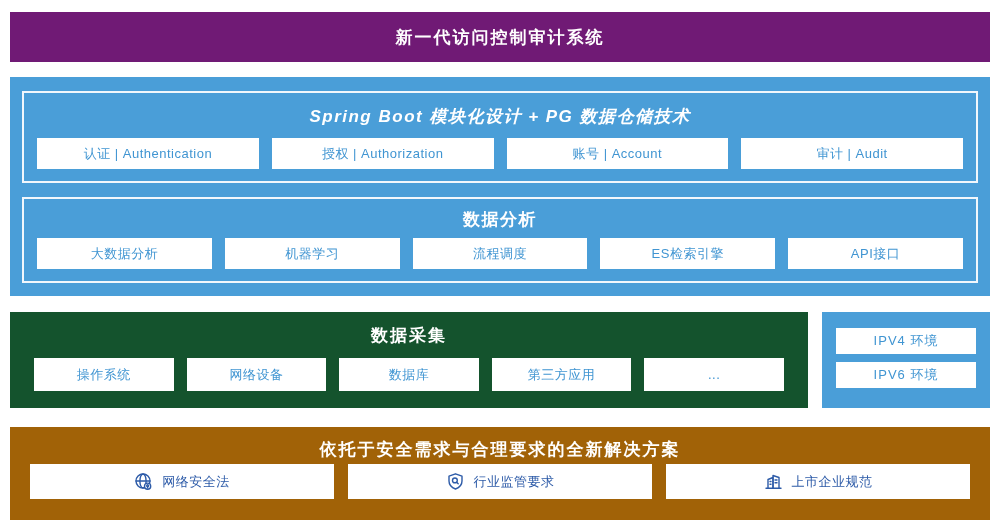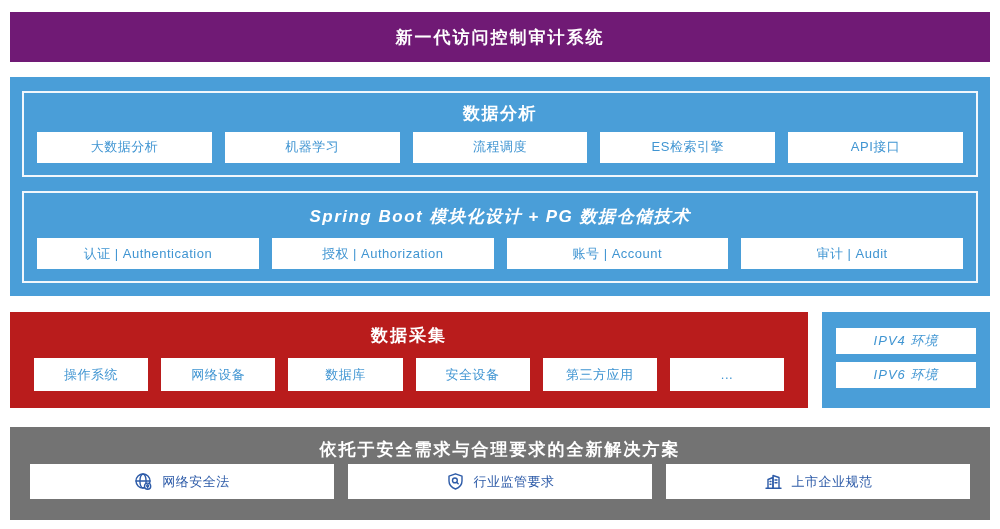--- a/index.html
+++ b/index.html
@@ -44,45 +44,45 @@
   }
   .chip {
     flex: 1; background: #ffffff; height: 31px;
     display: flex; align-items: center; justify-content: center;
     color: #4095d2; font-size: 13px; letter-spacing: 0.5px;
   }
 
   
   .collect-row { margin-top: 16px; display: flex; gap: 14px; height: 96px; }
   .collect-box {
-    flex: 1; background: #b91c1c;
+    flex: 1; background: #14532d;
     display: flex; flex-direction: column;
     padding: 0 24px 17px 24px;
   }
   .collect-title {
     color: #ffffff; font-size: 17px; font-weight: bold; letter-spacing: 2px;
     text-align: center; flex: 1;
     display: flex; align-items: center; justify-content: center;
   }
   .collect-box .chip-row { padding: 0; }
   .collect-box .chip { height: 33px; }
   .ipv-box {
     width: 168px; background: #4a9ed8;
     display: flex; flex-direction: column; justify-content: flex-start;
     gap: 8px; padding: 16px 14px;
   }
   .ipv-chip {
     background: #ffffff; height: 26px;
     display: flex; align-items: center; justify-content: center;
-    color: #4095d2; font-size: 13px; letter-spacing: 1px; font-style: italic;
+    color: #4095d2; font-size: 13px; letter-spacing: 1px;
   }
 
   
   .solution {
-    margin-top: 19px; height: 93px; background: #737373;
+    margin-top: 19px; height: 93px; background: #a16207;
     padding: 8px 20px 0 20px;
     display: flex; flex-direction: column;
   }
   .solution-title {
     color: #ffffff; font-size: 17px; font-weight: bold; letter-spacing: 2px;
     text-align: center; height: 28px;
     display: flex; align-items: center; justify-content: center;
   }
   .solution-row { display: flex; gap: 14px; margin-top: 1px; }
   .solution-chip {
@@ -97,53 +97,52 @@
 </head>
 <body>
 
 <div class="page">
 
   <div class="top-banner">
     <div class="banner-title">新一代访问控制审计系统</div>
   </div>
 
   <div class="mid-container">
+
+    <div class="panel panel-spring">
+      <div class="panel-title italic">Spring Boot 模块化设计 + PG 数据仓储技术</div>
+      <div class="chip-row">
+        <div class="chip">认证 | Authentication</div>
+        <div class="chip">授权 | Authorization</div>
+        <div class="chip">账号 | Account</div>
+        <div class="chip">审计 | Audit</div>
+      </div>
+    </div>
 
     <div class="panel panel-analysis">
       <div class="panel-title">数据分析</div>
       <div class="chip-row">
         <div class="chip">大数据分析</div>
         <div class="chip">机器学习</div>
         <div class="chip">流程调度</div>
         <div class="chip">ES检索引擎</div>
         <div class="chip">API接口</div>
       </div>
     </div>
 
-    <div class="panel panel-spring">
-      <div class="panel-title italic">Spring Boot 模块化设计 + PG 数据仓储技术</div>
-      <div class="chip-row">
-        <div class="chip">认证 | Authentication</div>
-        <div class="chip">授权 | Authorization</div>
-        <div class="chip">账号 | Account</div>
-        <div class="chip">审计 | Audit</div>
-      </div>
-    </div>
-
   </div>
 
   <div class="collect-row">
 
     <div class="collect-box">
       <div class="collect-title">数据采集</div>
       <div class="chip-row">
         <div class="chip">操作系统</div>
         <div class="chip">网络设备</div>
         <div class="chip">数据库</div>
-        <div class="chip">安全设备</div>
         <div class="chip">第三方应用</div>
         <div class="chip">...</div>
       </div>
     </div>
 
     <div class="ipv-box">
       <div class="ipv-chip">IPV4 环境</div>
       <div class="ipv-chip">IPV6 环境</div>
     </div>
 

